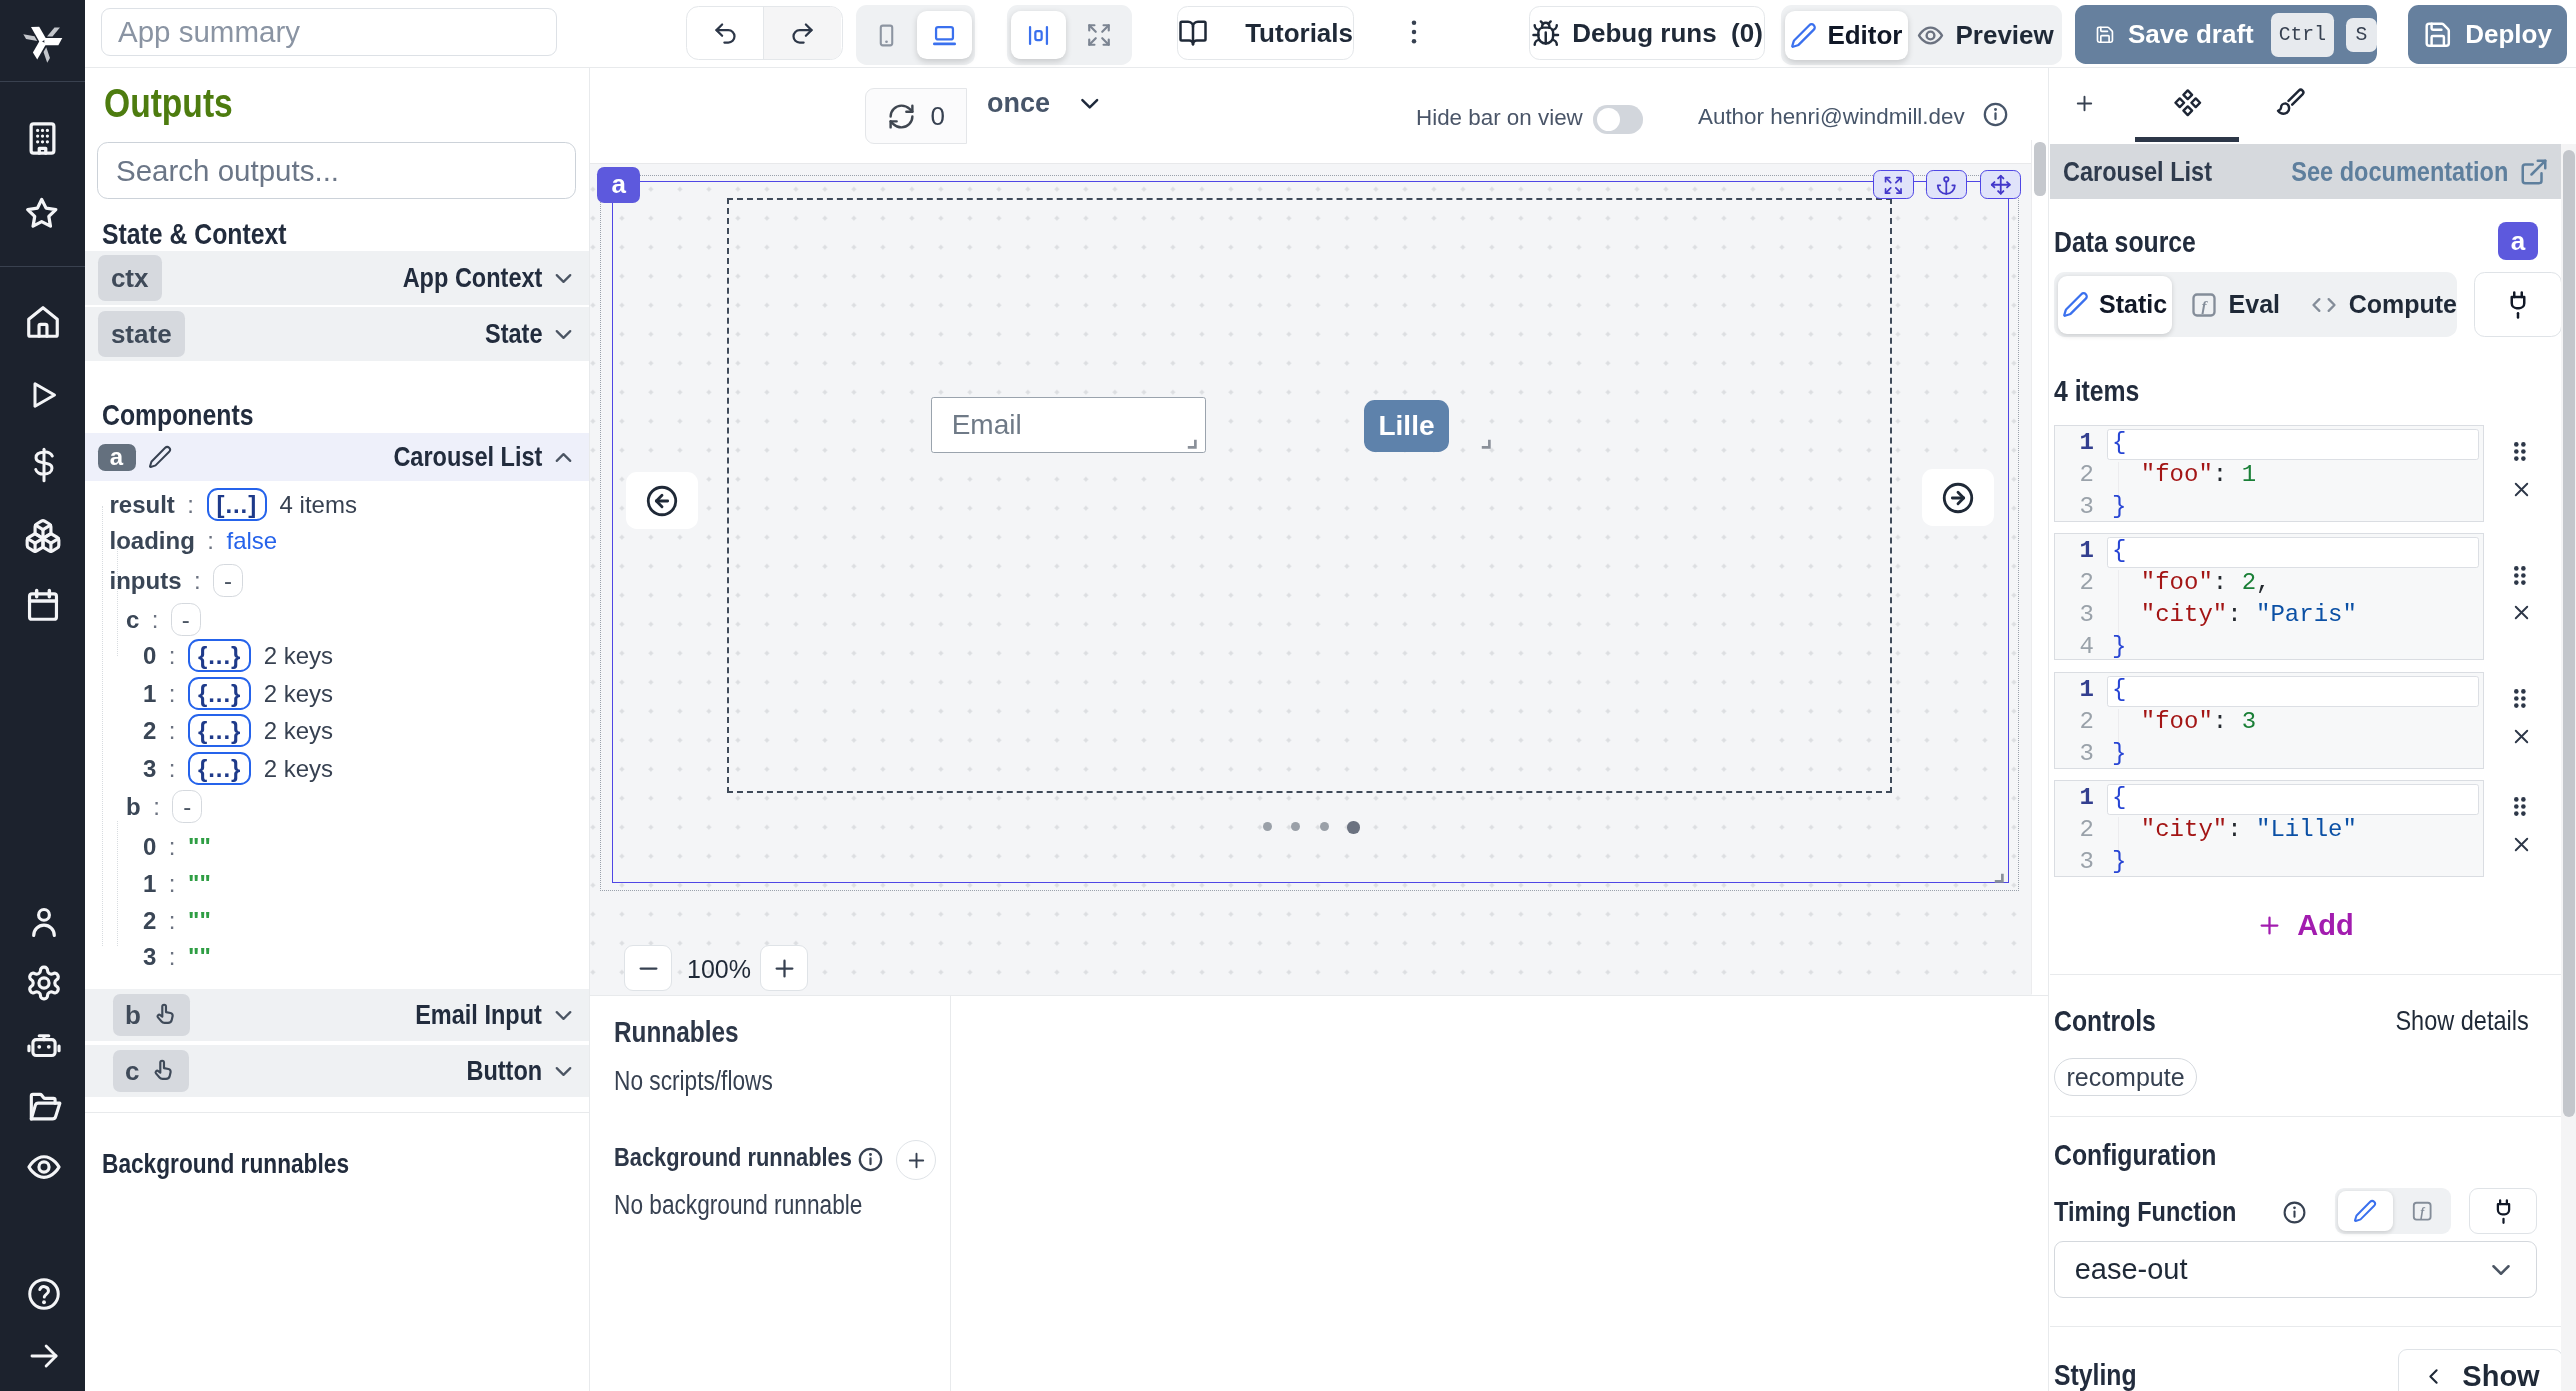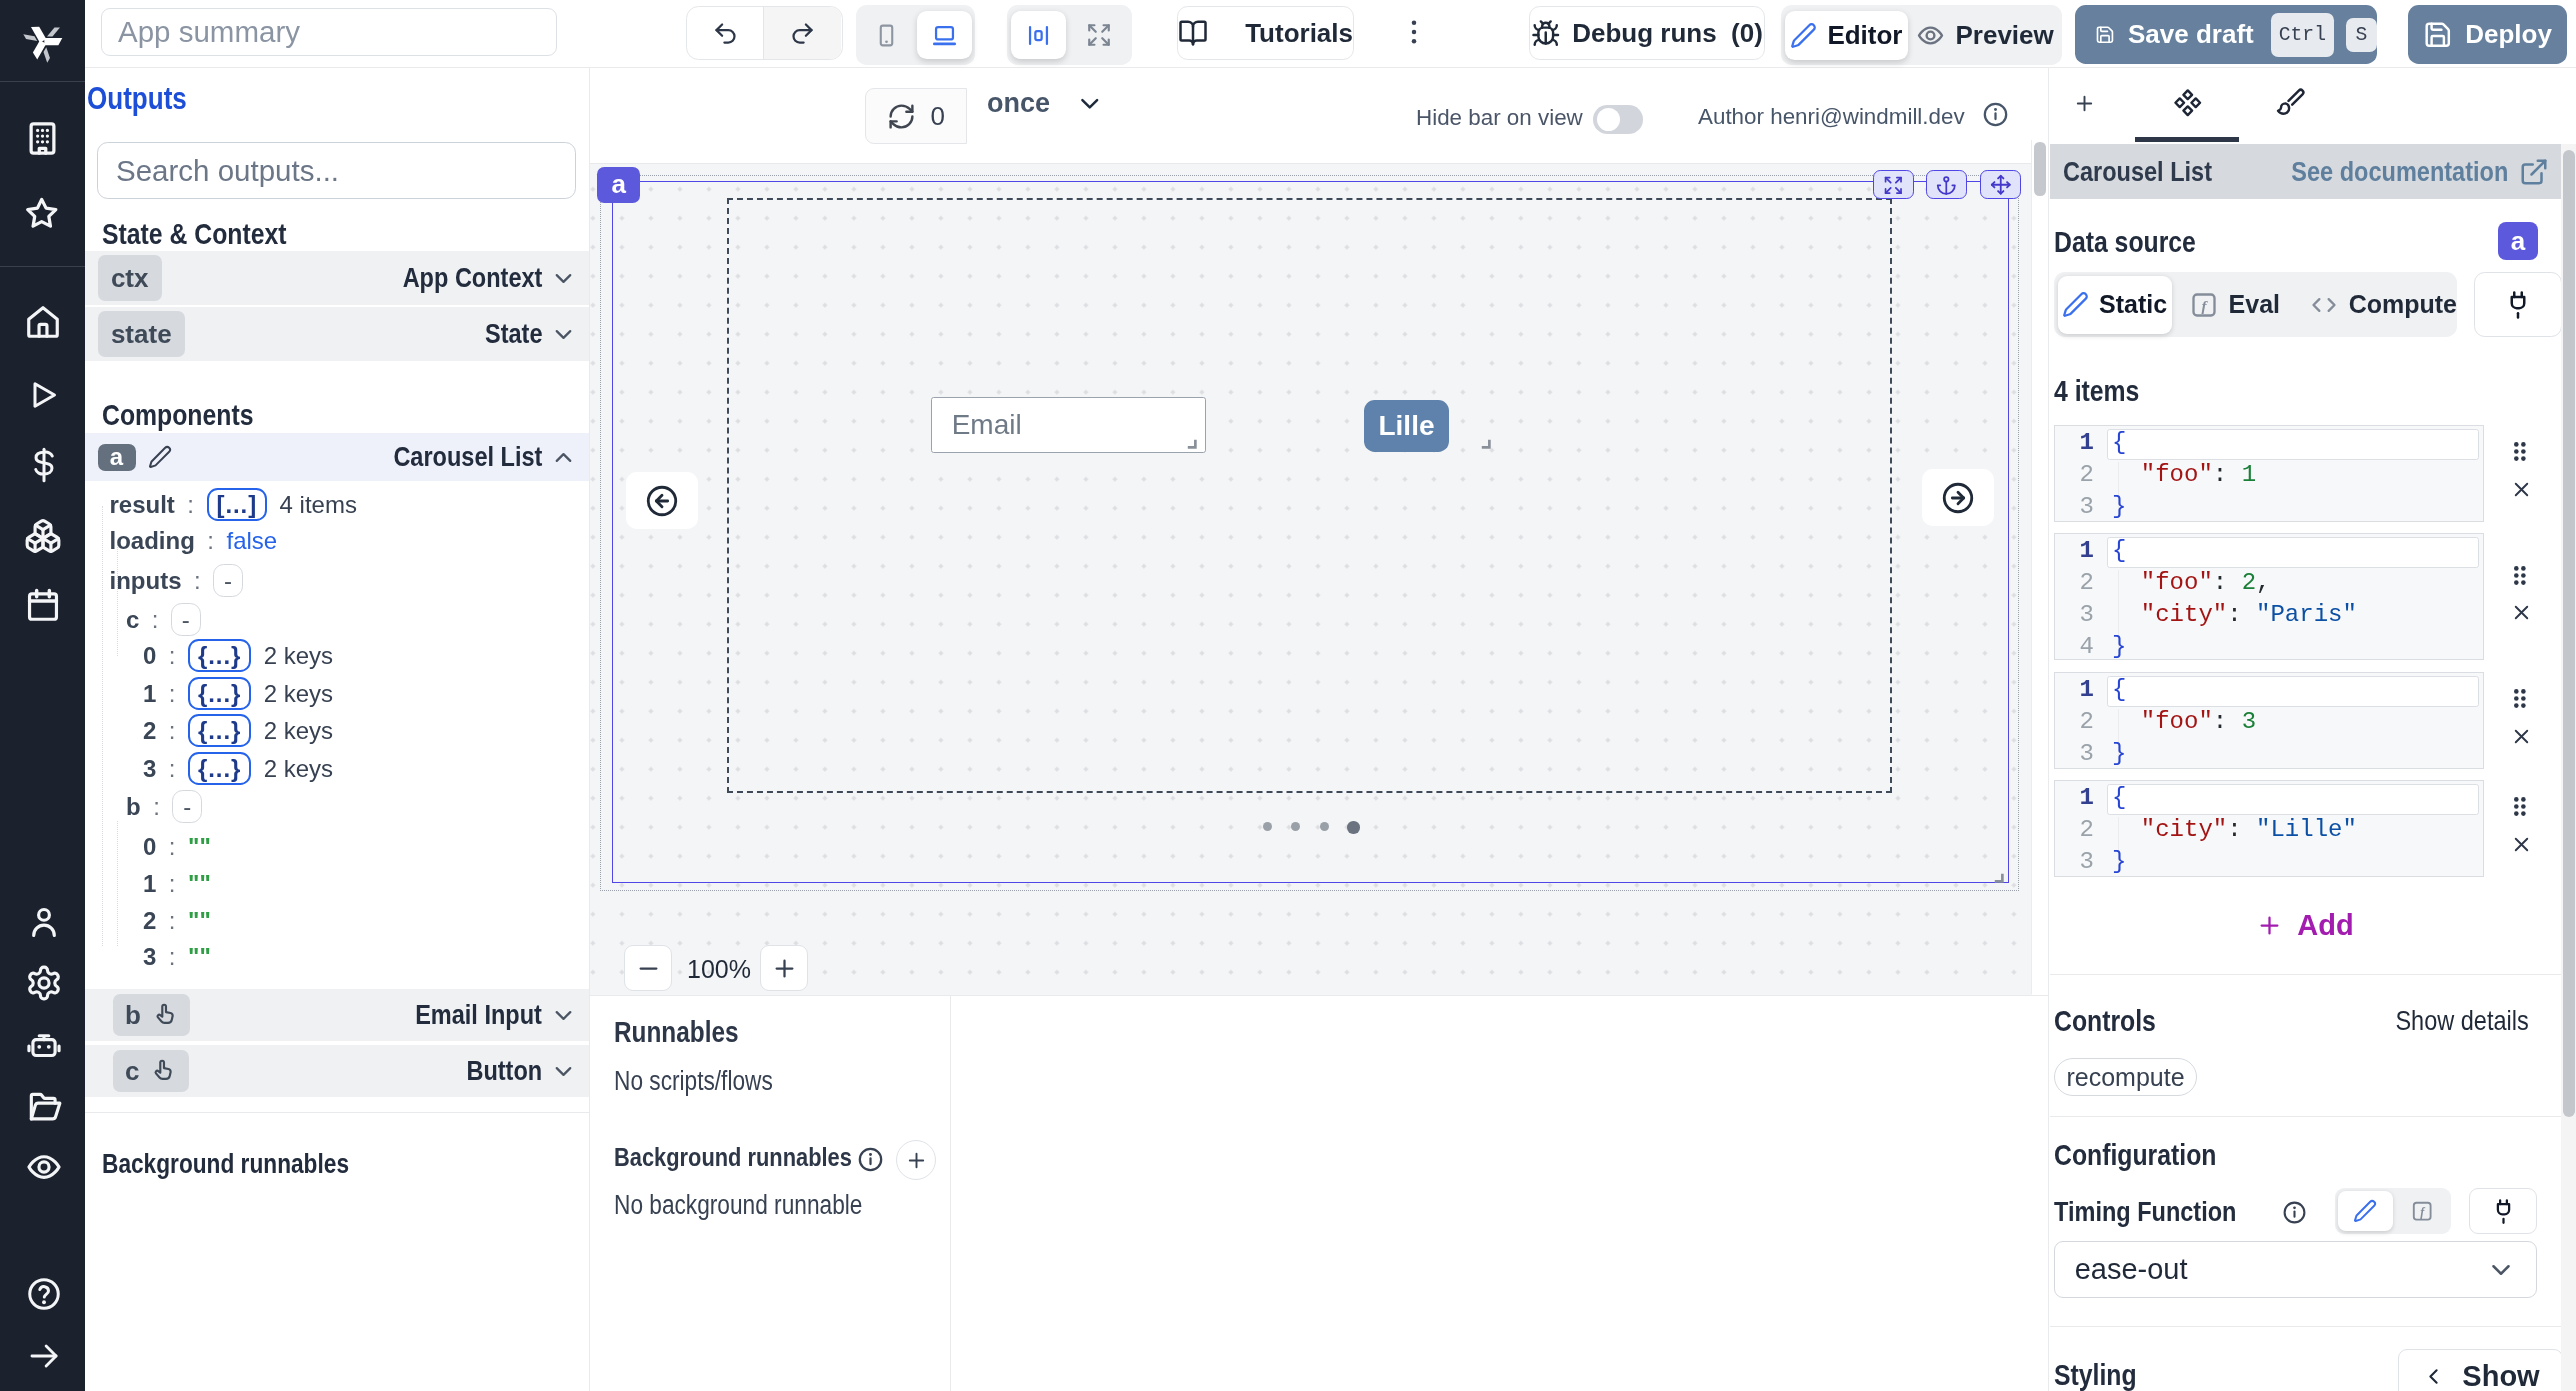--- a/index.html
+++ b/index.html
@@ -245,21 +245,21 @@
 <div class="abs row" style="left:2408px;top:5.4px;width:159px;height:59px;background:#66809e;border-radius:10.7px;color:#fff;justify-content:center;gap:12.5px">
   <svg class="ic" width="29.5" height="29.5" viewBox="0 0 24 24">
       <path d="M15.2 3a2 2 0 0 1 1.4.6l3.8 3.8a2 2 0 0 1 .6 1.4V19a2 2 0 0 1-2 2H5a2 2 0 0 1-2-2V5a2 2 0 0 1 2-2z"></path>
       <path d="M17 21v-7a1 1 0 0 0-1-1H8a1 1 0 0 0-1 1v7"></path>
       <path d="M7 3v4a1 1 0 0 0 1 1h7"></path>
     </svg>
   <span style="font-weight:700;font-size:26px">Deploy</span>
 </div>
 
 <div class="abs" style="left:85px;top:68px;width:505px;height:1324px;background:#fff;border-right:1.8px solid #e8eaec"></div>
-<div class="abs bold" style="left:87px;top:81px;font-size:31px;color:#1d4ed8"><span class="cnd">Outputs</span></div>
+<div class="abs bold" style="left:104px;top:81px;font-size:40px;color:#4d7c0f"><span class="cnd">Outputs</span></div>
 <div class="abs row" style="left:97px;top:142px;width:479px;height:57px;border:1.8px solid #ccd2d9;border-radius:10.7px;padding-left:18px;color:#6b7687;font-size:29.5px">Search outputs...</div>
 <div class="abs bold" style="left:102px;top:217px;font-size:29.5px;color:#222c3d"><span class="cnd">State &amp; Context</span></div>
 
 <div class="abs row" style="left:85px;top:251px;width:504px;height:54px;background:#eff1f3;padding:0 12.5px">
   <span class="chip" style="padding:7.2px 13.4px;font-size:26px">ctx</span>
   <span class="cndR" style="margin-left:auto;font-weight:700;font-size:28px;color:#222c3d">App Context</span>
   <svg class="ic" width="27" height="27" viewBox="0 0 24 24" style="margin-left:7.2px;color:#4b5563" stroke-width="2.4">
       <path d="m6 9 6 6 6-6"></path>
     </svg>
 </div>

